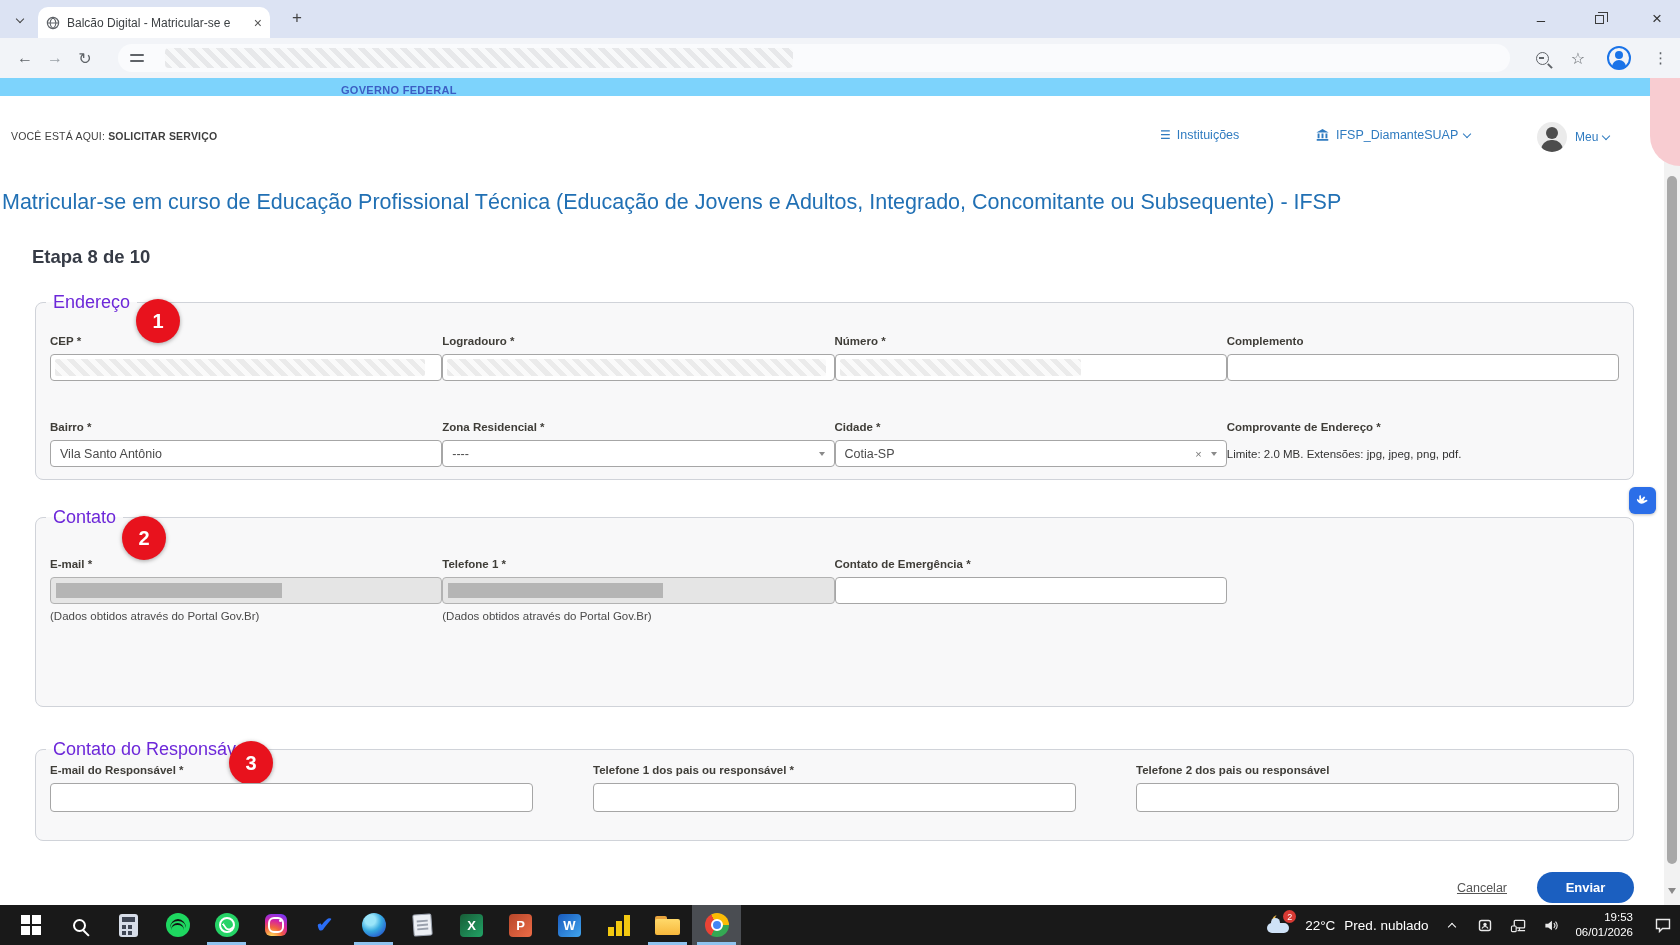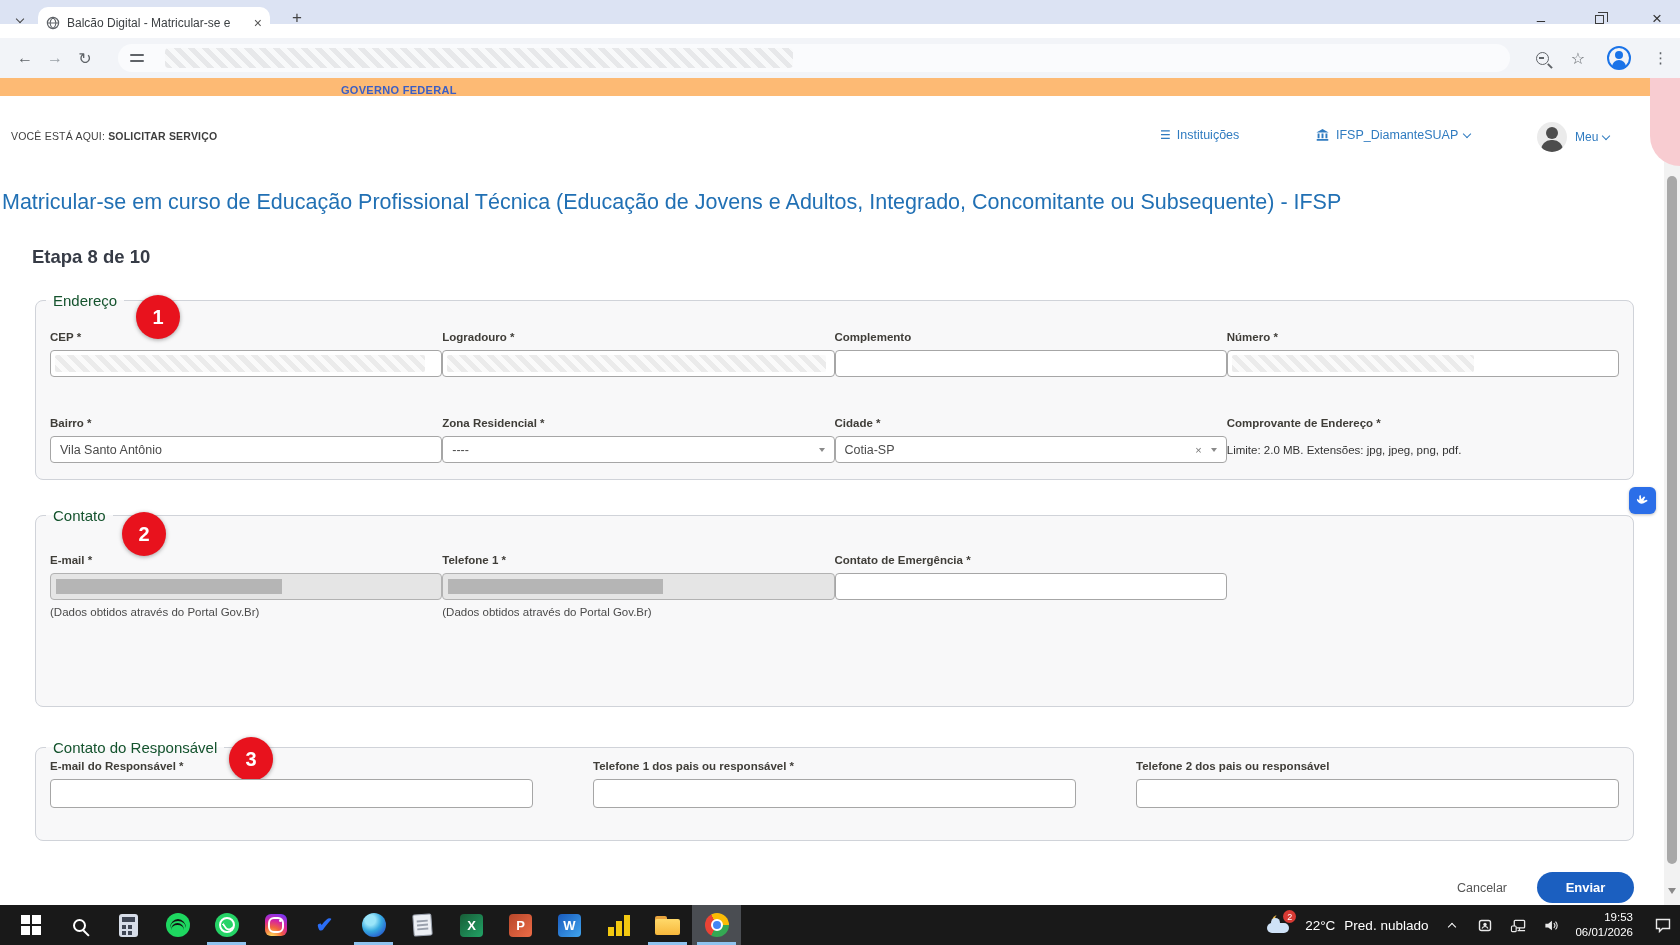--- a/index.html
+++ b/index.html
@@ -1,20 +1,20 @@
 <!DOCTYPE html>
 <html><head>
 <meta charset="utf-8">
 <style>
   *{box-sizing:border-box;margin:0;padding:0}
   html,body{width:1680px;height:945px;overflow:hidden;font-family:"Liberation Sans",sans-serif;background:#fff}
   .screen{position:relative;width:1680px;height:945px;background:#fff}
 
   
-  .tabstrip{position:absolute;left:0;top:0;width:1680px;height:24px;background:#dce3f3}
+  .tabstrip{position:absolute;left:0;top:0;width:1680px;height:38px;background:#dce3f3}
   .tab-search{position:absolute;left:10px;top:10px;width:20px;height:20px;border-radius:50%;display:flex;align-items:center;justify-content:center;color:#444}
   .tab{position:absolute;left:38px;top:7px;width:232px;height:31px;background:#fff;border-radius:10px 10px 0 0;display:flex;align-items:center;padding:0 8px;gap:7px}
   .tab-title{font-size:12px;color:#3c4043;white-space:nowrap;overflow:hidden;max-width:168px}
   .tab-close{margin-left:auto;font-size:14px;color:#555;line-height:1}
   .newtab{position:absolute;left:292px;top:8px;font-size:17px;color:#444}
   .wincontrols{position:absolute;right:0;top:0;height:38px;display:flex;align-items:center;padding-right:14px;gap:40px}
   .wc{font-size:15px;color:#333;display:flex;align-items:center;justify-content:center;width:18px;height:18px}
   .restore-glyph{width:9px;height:9px;border:1.3px solid #3c3c3c;position:relative;background:#dce3f3}
   .restore-glyph::before{content:"";position:absolute;left:2px;top:-4px;width:9px;height:9px;border:1.3px solid #3c3c3c;border-bottom:none;border-left:none}
   .toolbar{position:absolute;left:0;top:38px;width:1680px;height:40px;background:#f2f4f8;display:flex;align-items:center}
@@ -29,21 +29,21 @@
   .mag{width:13px;height:13px;border:1.8px solid #5f6368;border-radius:50%;position:relative}
   .mag::before{content:"";position:absolute;left:2px;top:4.5px;width:5px;height:1.8px;background:#5f6368}
   .mag::after{content:"";position:absolute;right:-5px;bottom:-3px;width:6px;height:1.8px;background:#5f6368;transform:rotate(45deg)}
   .star{font-size:16px;color:#5f6368}
   .profile-ic{width:24px;height:24px;border-radius:50%;border:2px solid #1a73e8;position:relative}
   .profile-ic::before{content:"";position:absolute;left:6px;top:3px;width:8px;height:8px;border-radius:50%;background:#1a73e8}
   .profile-ic::after{content:"";position:absolute;left:3px;top:12px;width:14px;height:8px;border-radius:7px 7px 0 0;background:#1a73e8}
   .menu3{font-size:15px;color:#5f6368;letter-spacing:0}
 
   
-  .govbar{position:absolute;left:0;top:78px;width:1664px;height:18px;background:#fdba74}
+  .govbar{position:absolute;left:0;top:78px;width:1664px;height:18px;background:#7dd3fc}
   .govbar-label{position:absolute;left:341px;top:6px;font-size:11px;font-weight:bold;color:#3b5ec4;letter-spacing:.3px}
   .pink-corner{position:absolute;left:1650px;top:78px;width:30px;height:88px;background:#f8ccd1;border-radius:0 0 0 34px}
 
   
   .suapnav{position:absolute;left:0;top:112px;width:1664px;height:48px;background:#fff}
   .crumb{position:absolute;left:11px;top:18px;font-size:10.5px;color:#3e3e3e;letter-spacing:.2px}
   .crumb b{font-weight:bold}
   .navlink{position:absolute;display:flex;align-items:center;gap:6px;color:#2f7bc0;font-size:12.5px}
   .lnk-inst{left:1160px;top:16px}
   .lnk-tenant{left:1315px;top:16px}
@@ -53,21 +53,21 @@
   .avatar{width:30px;height:30px;border-radius:50%;background:#ebebeb;position:relative;overflow:hidden}
   .avatar::before{content:"";position:absolute;left:9px;top:5px;width:12px;height:12px;border-radius:50%;background:#4d4d4d}
   .avatar::after{content:"";position:absolute;left:4px;top:18px;width:22px;height:14px;border-radius:10px 10px 0 0;background:#4d4d4d}
   .meu{color:#2f7bc0;font-size:12px;display:flex;align-items:center;gap:5px}
 
   
   .page-title{position:absolute;left:2px;top:190px;width:1630px;font-size:21.5px;color:#2170b4;white-space:nowrap}
   .step-title{position:absolute;left:32px;top:246px;font-size:18.5px;font-weight:bold;color:#363b46}
 
   fieldset.fs{position:absolute;left:35px;width:1599px;border:1px solid #d0d3d9;border-radius:8px;background:#f8f8f9;padding:0 12px}
-  fieldset.fs legend{color:#14532d;font-size:15px;padding:0 7px;margin-left:-2px}
+  fieldset.fs legend{color:#6d28d9;font-size:18px;padding:0 7px;margin-left:-2px}
   .fs1{top:292px;height:188px}
   .fs2{top:507px;height:200px}
   .fs3{top:739px;height:102px}
   .badge{position:absolute;width:44px;height:44px;border-radius:50%;background:#e8121d;color:#fff;font-size:20px;font-weight:bold;display:flex;align-items:center;justify-content:center;box-shadow:0 1px 4px rgba(0,0,0,.35)}
   .badge.b1{left:100px;top:-14px}
   .badge.b2{left:86px;top:-12px}
   .badge.b3{left:193px;top:-19px}
 
   .frow{display:grid;grid-template-columns:repeat(4,1fr);padding:0 2px}
   .frow3{display:grid;grid-template-columns:repeat(3,1fr);column-gap:60px;padding:0 2px}
@@ -79,21 +79,21 @@
   .inp.disabled{background:#e5e5e5;border-color:#b2b2b2}
   .redact{position:absolute;left:5px;top:5px;bottom:5px;background:#b5b5b5}
   .sel-arrow{margin-left:auto;width:0;height:0;border-left:3.5px solid transparent;border-right:3.5px solid transparent;border-top:4.5px solid #8a8a8a}
   .clear-x{margin-left:auto;font-size:11px;color:#777;padding-right:9px}
   .filebtn{border:1px solid #8a8a8a;background:#efefef;border-radius:3px;font-size:12px;padding:2px 8px;color:#222;white-space:nowrap}
   .filestatus{font-size:12px;color:#333;margin-left:9px;white-space:nowrap}
   .fhelp{font-size:11.5px;color:#333;margin-top:8px}
   .fnote{font-size:11.5px;color:#4a4a4a;margin-top:6px}
 
   .footer-actions{position:absolute;left:35px;top:872px;width:1599px;display:flex;justify-content:flex-end;align-items:center;gap:30px}
-  .cancel-link{font-size:12.5px;color:#555;}
+  .cancel-link{font-size:12.5px;color:#555;text-decoration:underline}
   .submit-btn{width:97px;height:31px;border-radius:16px;background:#1b5fc0;color:#fff;font-size:13px;font-weight:bold;display:flex;align-items:center;justify-content:center}
 
   .vlibras{position:absolute;left:1629px;top:487px;width:27px;height:27px;border-radius:6px;background:#2b6ee8;display:flex;align-items:center;justify-content:center;box-shadow:0 1px 3px rgba(0,0,0,.25)}
 
   
   .sb-track{position:absolute;left:1664px;top:78px;width:16px;height:827px;background:#f2f2f2}
   .sb-thumb{position:absolute;left:1667px;top:176px;width:10px;height:688px;border-radius:5px;background:#a8a8a8}
   .sb-arrow{position:absolute;left:1668px;top:888px;width:0;height:0;border-left:4.5px solid transparent;border-right:4.5px solid transparent;border-top:6px solid #8a8a8a}
 
   
@@ -233,28 +233,28 @@
             <span class="hatchfill" style="right:16px"></span>
           </div>
       </div>
       <div class="fcell">
         <span class="flabel">Logradouro *</span>
         <div class="inp">
             <span class="hatchfill" style="right:8px"></span>
           </div>
       </div>
       <div class="fcell">
+        <span class="flabel">Número *</span>
+        <div class="inp">
+            <span class="hatchfill" style="width:62%"></span>
+          </div>
+      </div>
+      <div class="fcell">
         <span class="flabel">Complemento</span>
         <div class="inp"></div>
-      </div>
-      <div class="fcell">
-        <span class="flabel">Número *</span>
-        <div class="inp">
-            <span class="hatchfill" style="width:62%"></span>
-          </div>
       </div>
     </div>
     <div class="frow" style="margin-top:40px">
       <div class="fcell">
         <span class="flabel">Bairro *</span>
         <div class="inp">
             <span>Vila Santo Antônio</span>
           </div>
       </div>
       <div class="fcell">

